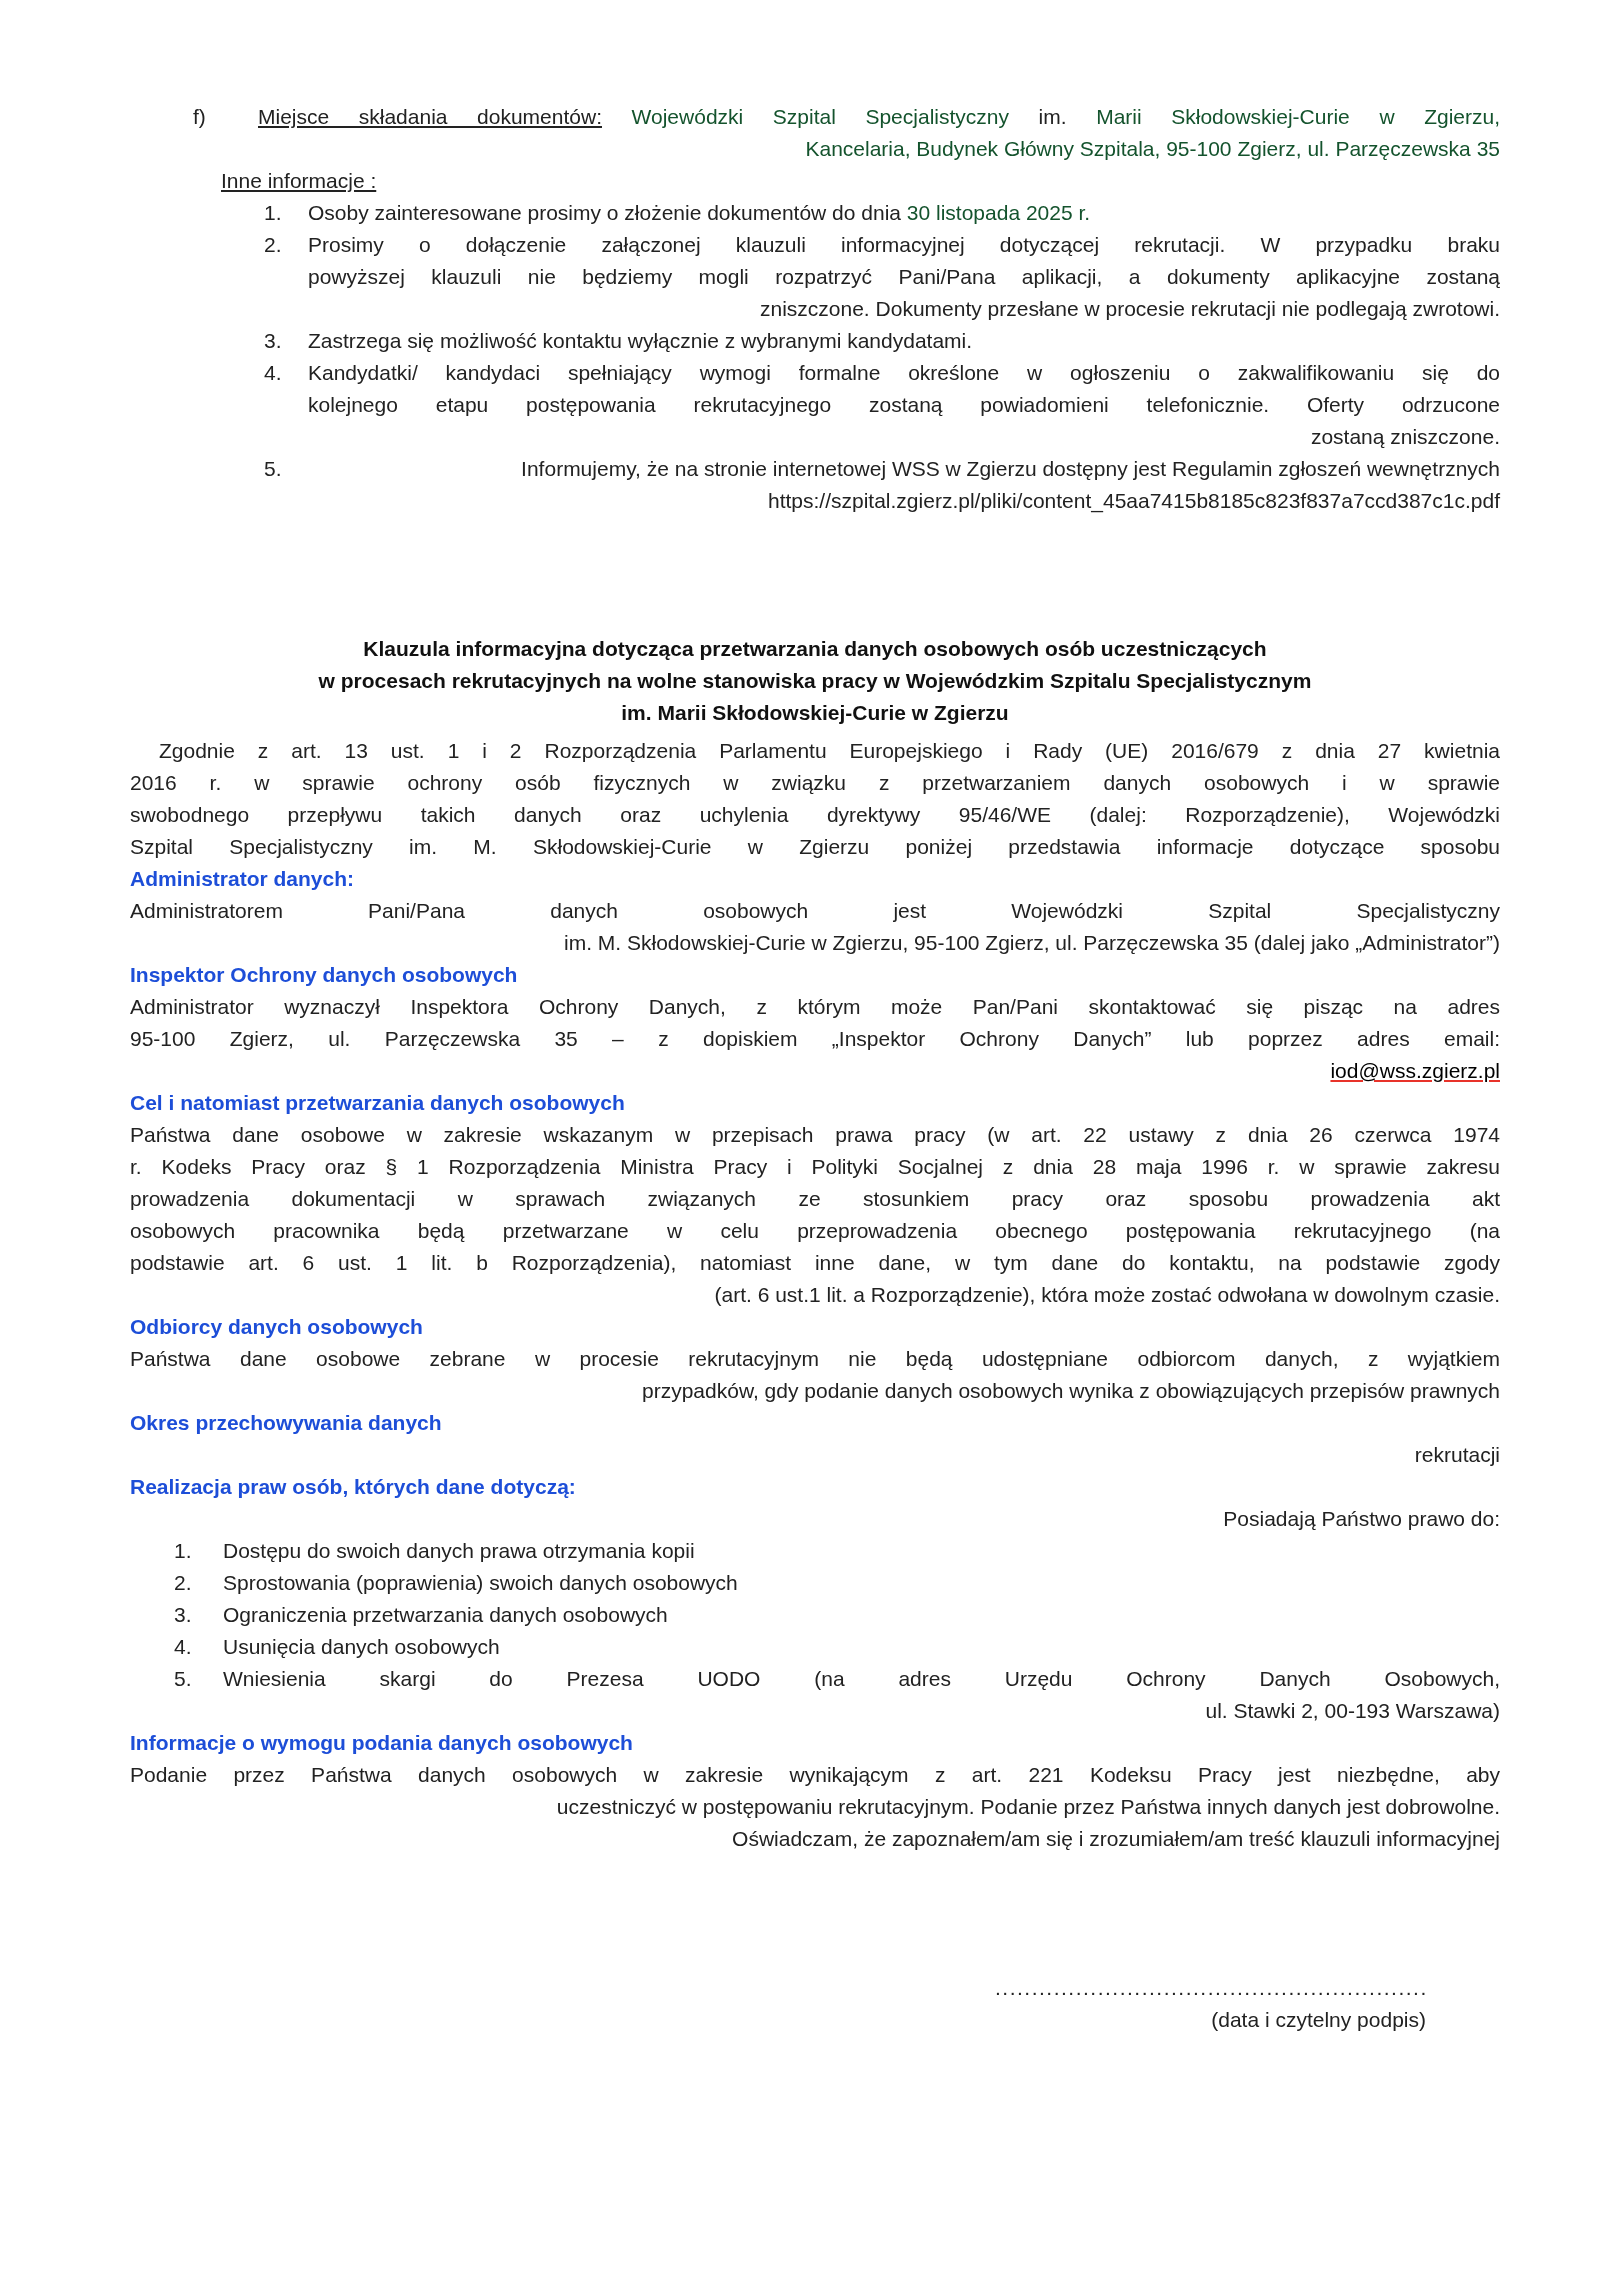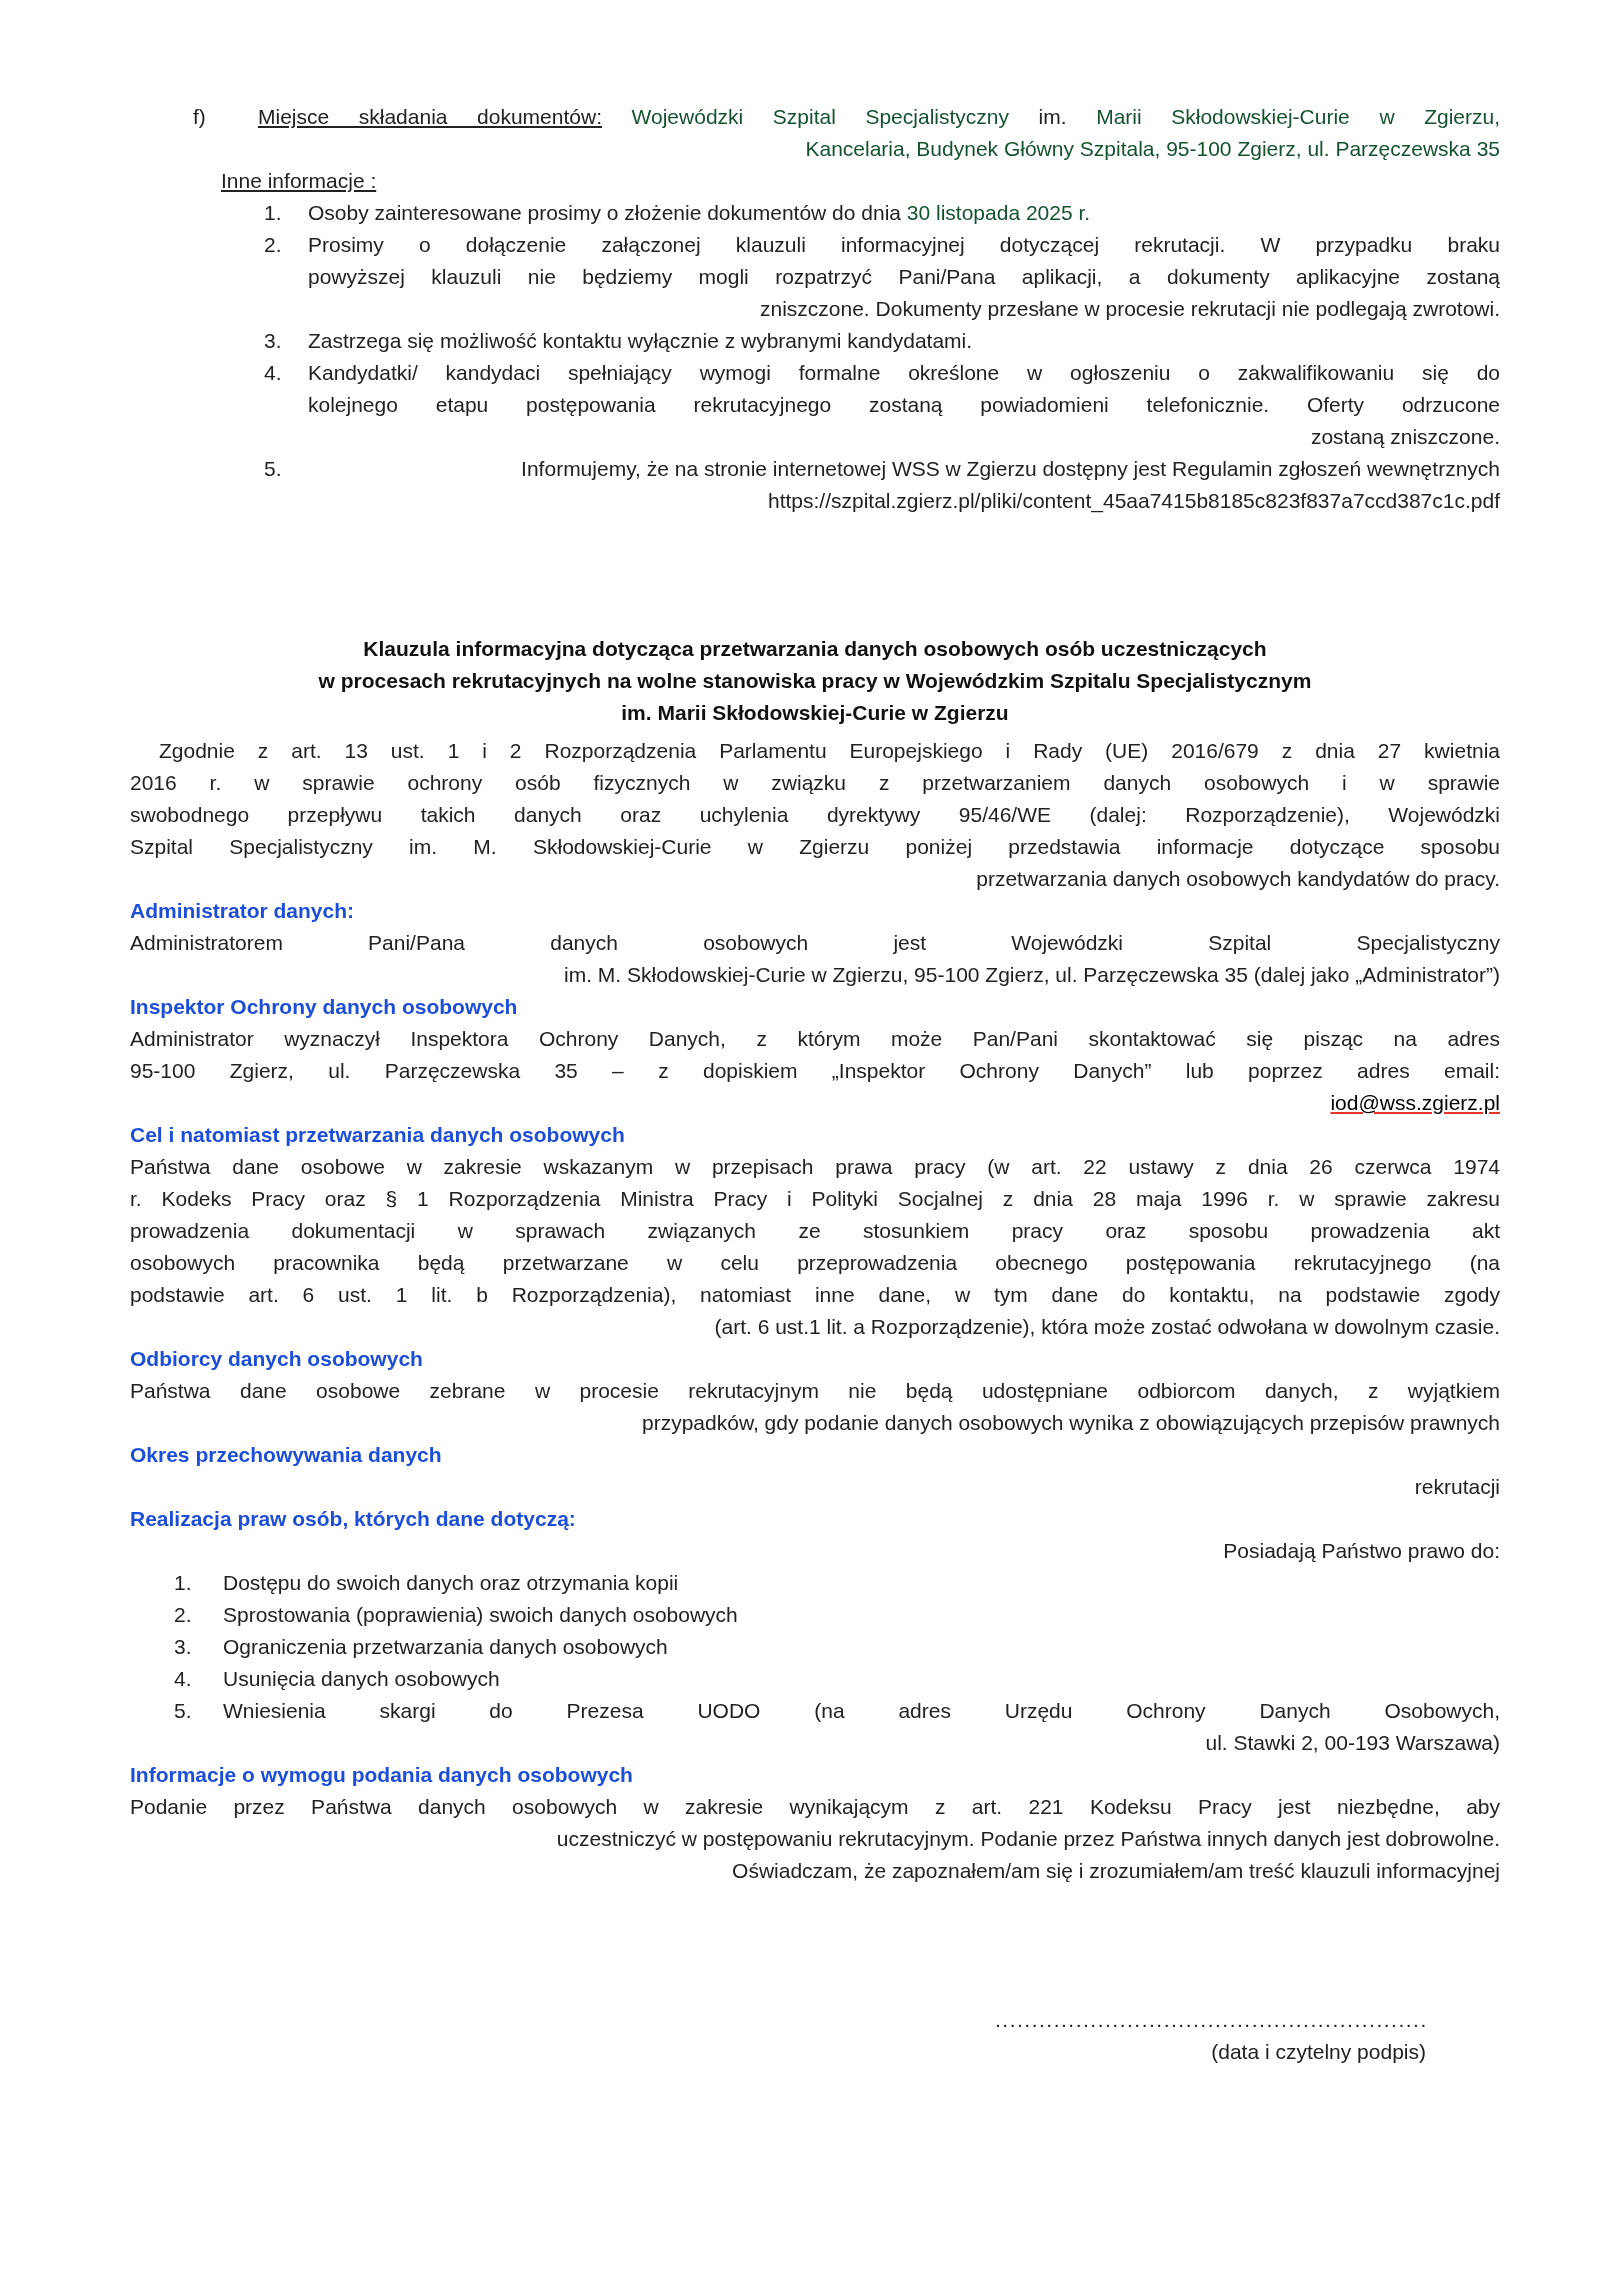--- a/index.html
+++ b/index.html
@@ -98,21 +98,20 @@
     <div>Klauzula informacyjna dotycząca przetwarzania danych osobowych osób uczestniczących</div>
     <div>w procesach rekrutacyjnych na wolne stanowiska pracy w Wojewódzkim Szpitalu Specjalistycznym</div>
     <div>im. Marii Skłodowskiej-Curie w Zgierzu</div>
   </div>
 
   <div>
     <span class="jl intro-l1">Zgodnie z art. 13 ust. 1 i 2 Rozporządzenia Parlamentu Europejskiego i Rady (UE) 2016/679 z dnia 27 kwietnia</span>
     <span class="jl">2016 r. w sprawie ochrony osób fizycznych w związku z przetwarzaniem danych osobowych i w sprawie</span>
     <span class="jl">swobodnego przepływu takich danych oraz uchylenia dyrektywy 95/46/WE (dalej: Rozporządzenie), Wojewódzki</span>
     <span class="jl">Szpital Specjalistyczny im. M. Skłodowskiej-Curie w Zgierzu poniżej przedstawia informacje dotyczące sposobu</span>
-    <span class="line">przetwarzania danych osobowych kandydatów do pracy.</span>
   </div>
 
   <div class="sec-title">Administrator danych:</div>
   <div>
     <span class="jl">Administratorem Pani/Pana danych osobowych jest Wojewódzki Szpital Specjalistyczny</span>
     <span class="line">im. M. Skłodowskiej-Curie w Zgierzu, 95-100 Zgierz, ul. Parzęczewska 35 (dalej jako „Administrator”)</span>
   </div>
 
   <div class="sec-title">Inspektor Ochrony danych osobowych</div>
   <div>
@@ -140,21 +139,21 @@
   <div class="sec-title">Okres przechowywania danych</div>
   <div>
     <span class="line">rekrutacji</span>
   </div>
 
   <div class="sec-title">Realizacja praw osób, których dane dotyczą:</div>
   <div class="line">Posiadają Państwo prawo do:</div>
 
   <div class="row rights-row">
     <span class="rights-num">1.</span>
-    <div class="hang">Dostępu do swoich danych oraz otrzymania kopii</div>
+    <div class="hang">Dostępu do swoich danych prawa otrzymania kopii</div>
   </div>
   <div class="row rights-row">
     <span class="rights-num">2.</span>
     <div class="hang">Sprostowania (poprawienia) swoich danych osobowych</div>
   </div>
   <div class="row rights-row">
     <span class="rights-num">3.</span>
     <div class="hang">Ograniczenia przetwarzania danych osobowych</div>
   </div>
   <div class="row rights-row">

